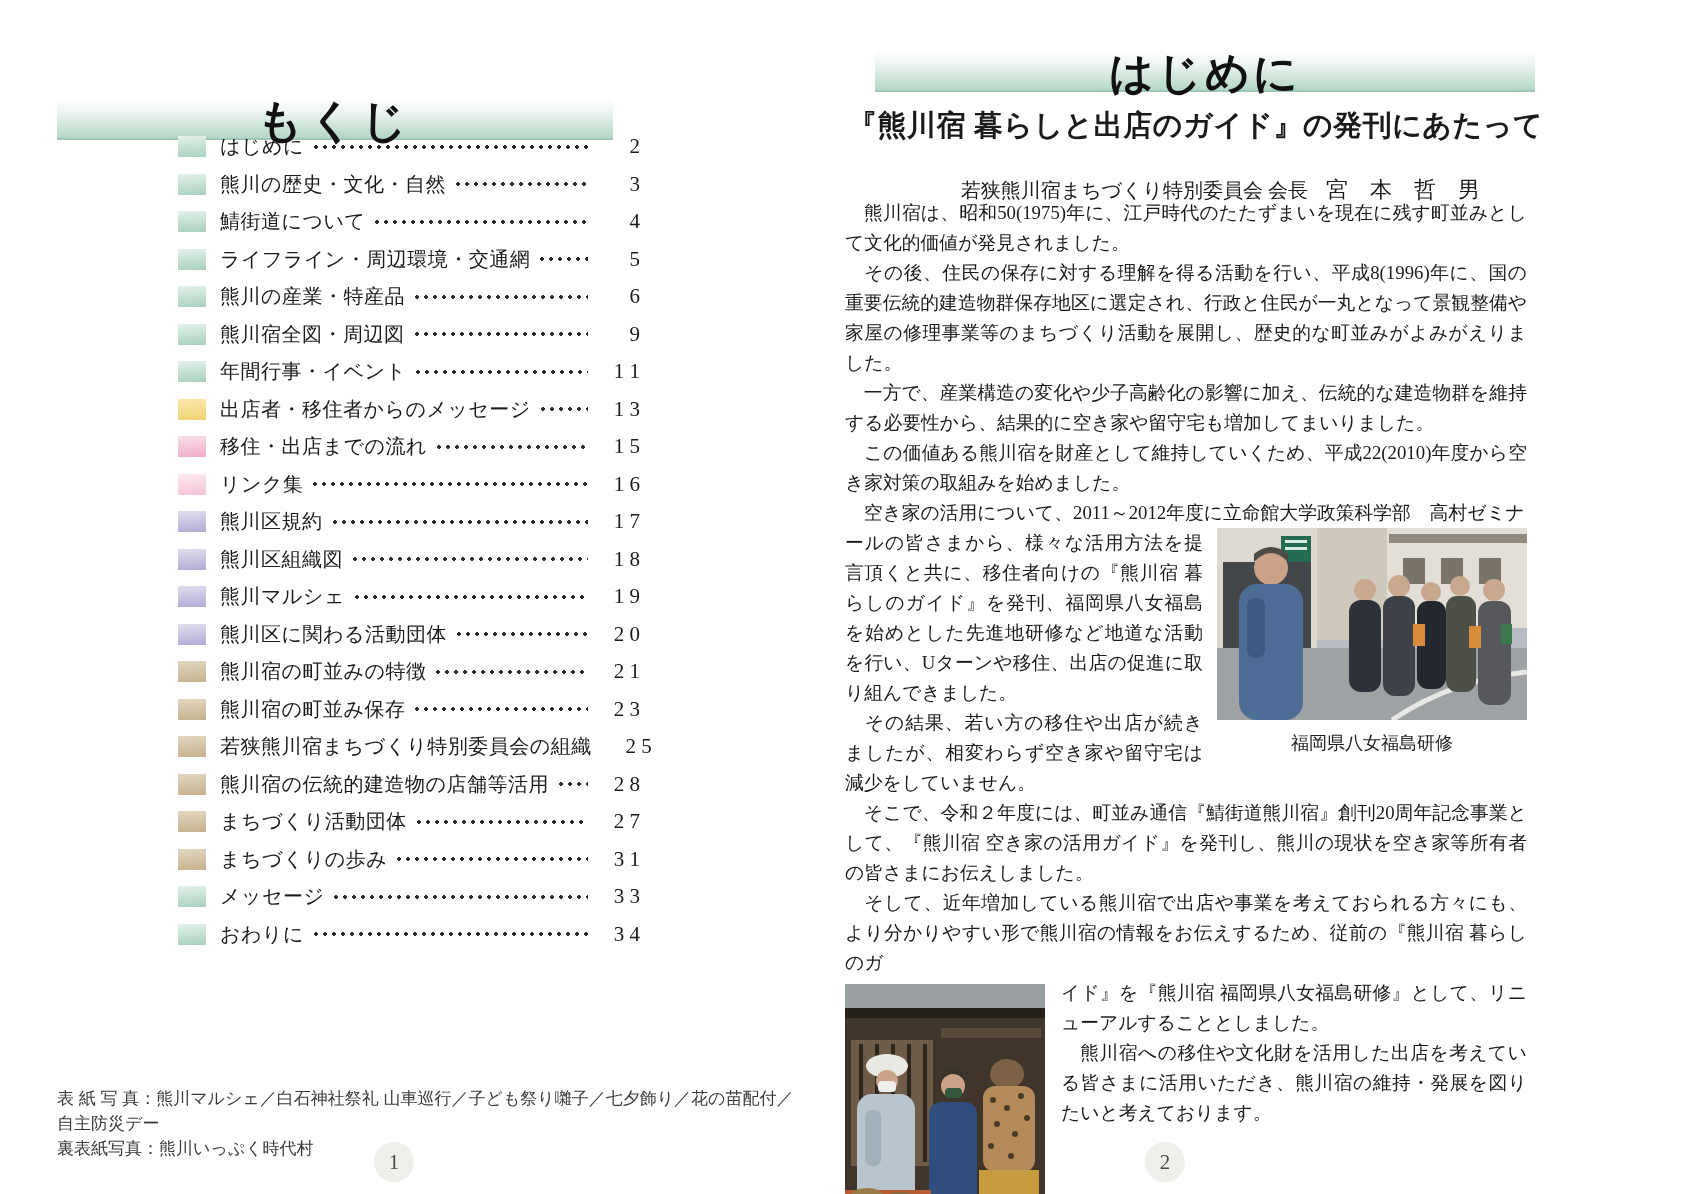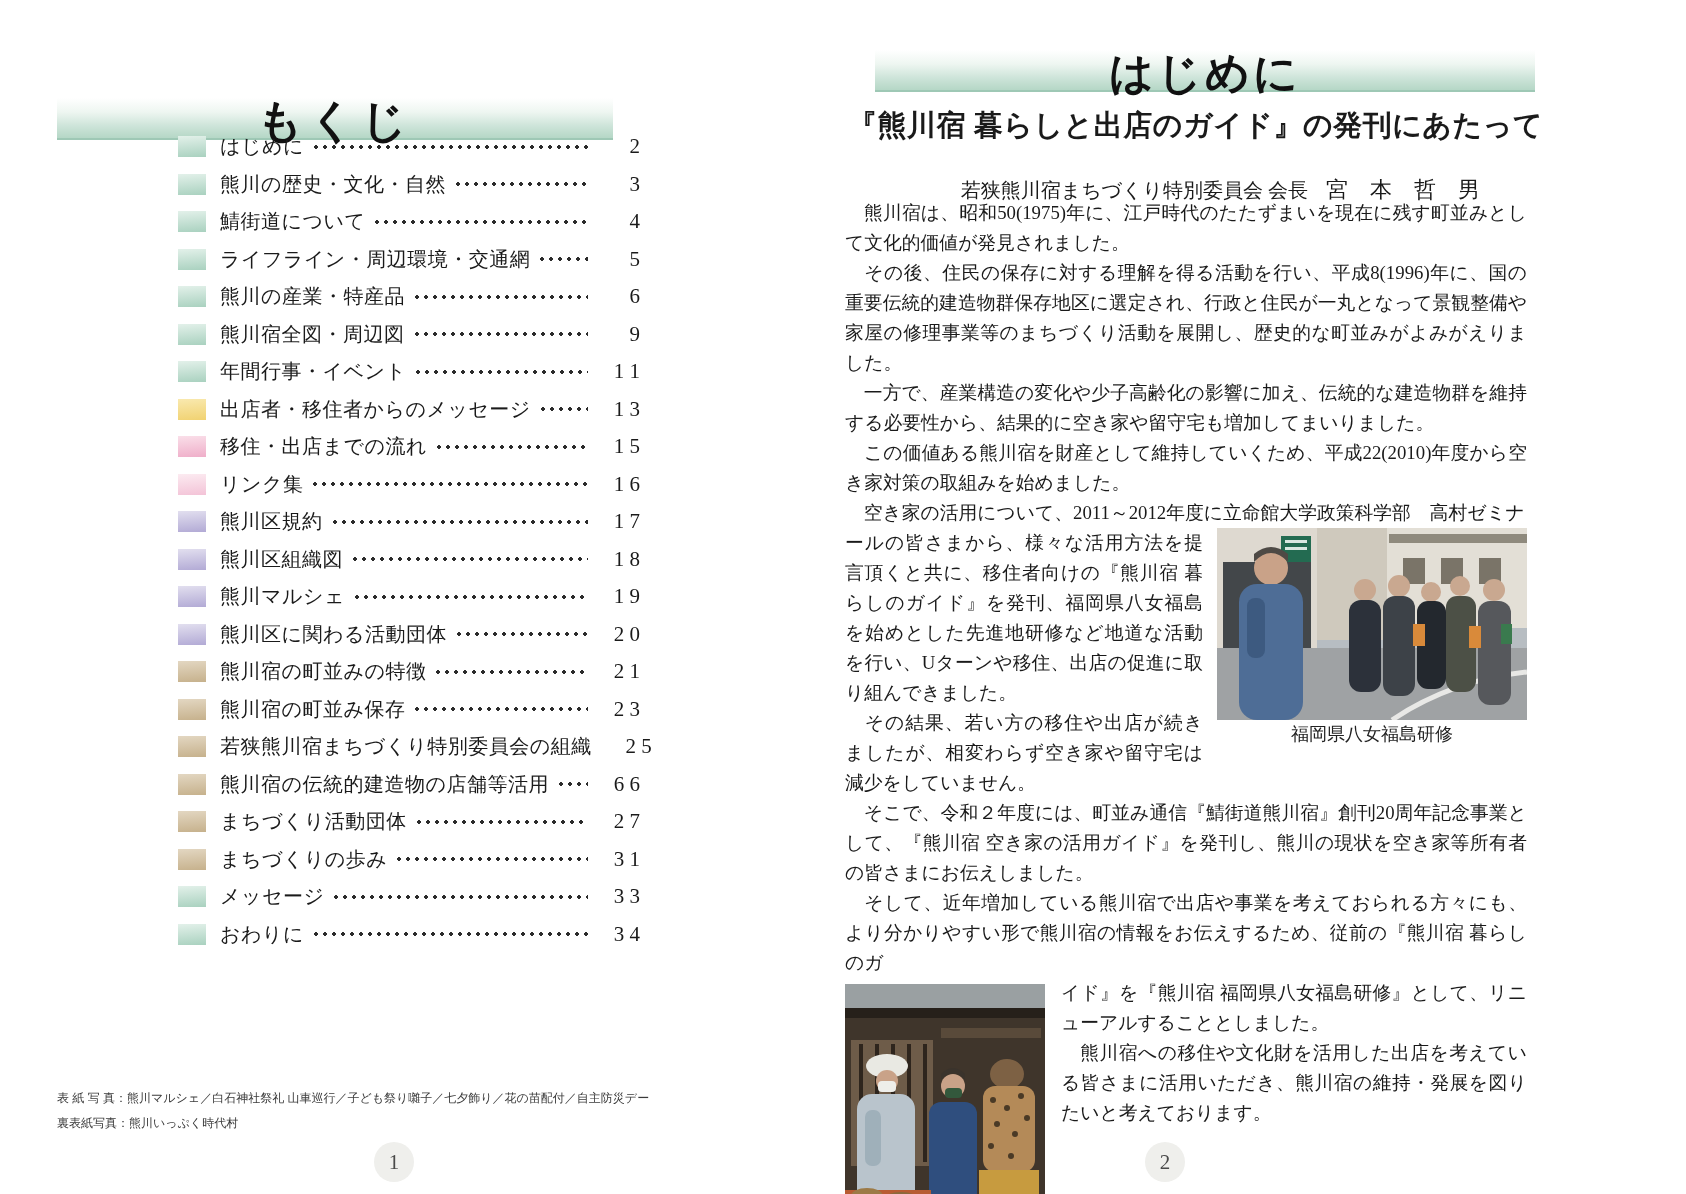--- a/index.html
+++ b/index.html
@@ -20,38 +20,38 @@
   
   .toc{position:absolute;left:123px;top:128px;width:462px;}
   .toc-row{display:flex;align-items:center;height:37.5px;}
   .toc-sq{width:28px;height:21px;margin-right:14px;flex:none;}
   .toc-label{font-size:20px;white-space:nowrap;letter-spacing:0.5px;}
   .toc-dots{flex:1 1 auto;min-width:0;height:6px;margin:0 6px 0 8px;align-self:center;
             background:radial-gradient(circle at 4px 3px,#2b2b2b 1.7px,transparent 2.1px) left center/9px 6px repeat-x;}
   .toc-page{font-size:21px;min-width:46px;text-align:right;white-space:pre;flex:none;}
 
   .footnote{position:absolute;left:2px;top:1086px;width:740px;
-            font-family:"Liberation Sans","DejaVu Sans",sans-serif;font-size:12px;
+            font-family:"Liberation Sans","DejaVu Sans",sans-serif;font-size:17px;
             line-height:25px;color:#3a3a3a;}
   .pagenum{position:absolute;width:40px;height:40px;border-radius:50%;background:#efefec;
            display:flex;align-items:center;justify-content:center;font-size:21px;color:#4a4a4a;}
   .pn-l{left:319px;top:1142px;}
   .pn-r{left:315px;top:1142px;}
 
   
   .article-title{position:absolute;left:18px;top:106px;margin:0;font-size:29px;font-weight:700;letter-spacing:0.5px;}
   .byline{position:absolute;right:70px;top:152px;font-size:20px;white-space:pre;}
   .byline-name{margin-left:18px;font-size:22px;}
   .rp-body{position:absolute;left:15px;top:198px;width:682px;font-size:18.8px;line-height:30px;
            text-align:justify;overflow-wrap:anywhere;}
   .bp{margin:0;}
   .float-photo-right{float:right;width:310px;margin:0 0 22px 14px;}
   .float-photo-left{float:left;width:200px;margin:6px 16px 8px 0;}
   .photo-frame{display:block;line-height:0;}
-  .photo-caption{margin-top:4px;text-align:center;font-family:Liberation Mono, monospace;
+  .photo-caption{margin-top:12px;text-align:center;font-family:Liberation Sans, sans-serif;
                  font-size:18px;line-height:22px;color:#222;}
 </style>
 </head>
 <body>
 
 <div class="canvas">
 
   <section class="page page-left">
     <div class="band band-l">
       <h1 class="band-title">もくじ</h1>
@@ -157,21 +157,21 @@
         <div class="toc-row">
           <span class="toc-sq" style="background: linear-gradient(175deg, rgb(227, 215, 194), rgb(198, 177, 140));"></span>
           <span class="toc-label">若狭熊川宿まちづくり特別委員会の組織</span>
           <span class="toc-dots"></span>
           <span class="toc-page">2 5</span>
         </div>
         <div class="toc-row">
           <span class="toc-sq" style="background: linear-gradient(175deg, rgb(227, 215, 194), rgb(198, 177, 140));"></span>
           <span class="toc-label">熊川宿の伝統的建造物の店舗等活用</span>
           <span class="toc-dots"></span>
-          <span class="toc-page">6 6</span>
+          <span class="toc-page">2 8</span>
         </div>
         <div class="toc-row">
           <span class="toc-sq" style="background: linear-gradient(175deg, rgb(227, 215, 194), rgb(198, 177, 140));"></span>
           <span class="toc-label">まちづくり活動団体</span>
           <span class="toc-dots"></span>
           <span class="toc-page">2 7</span>
         </div>
         <div class="toc-row">
           <span class="toc-sq" style="background: linear-gradient(175deg, rgb(227, 215, 194), rgb(198, 177, 140));"></span>
           <span class="toc-label">まちづくりの歩み</span>

